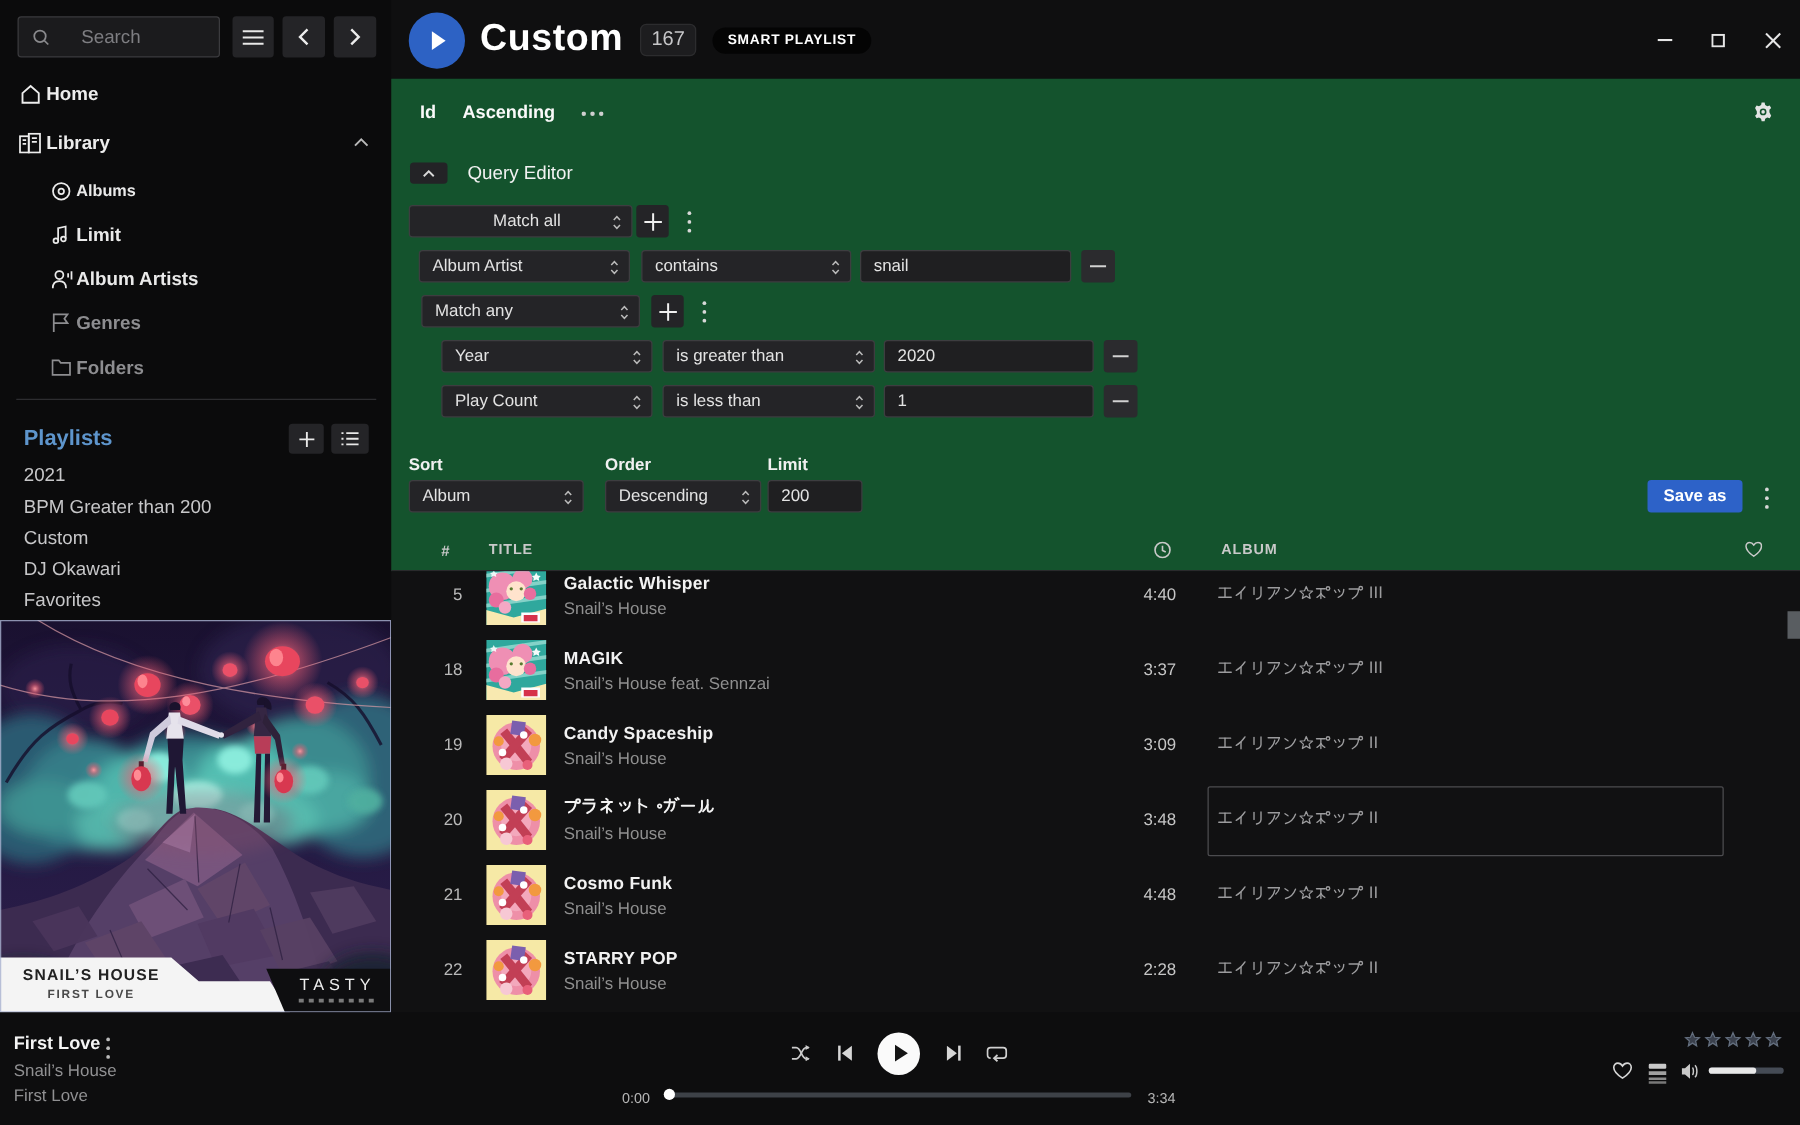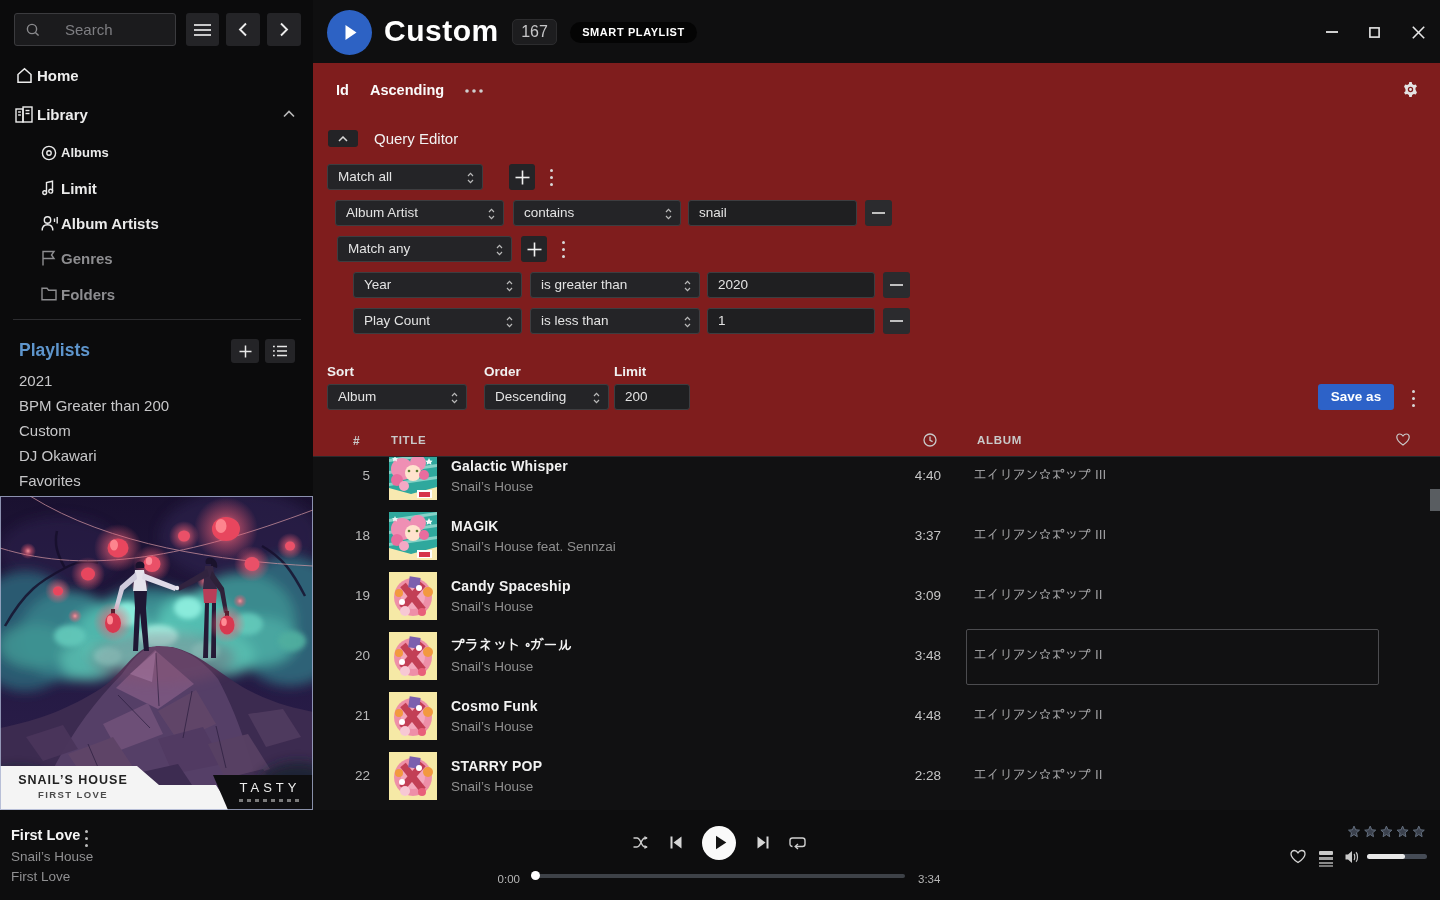--- a/index.html
+++ b/index.html
@@ -3,21 +3,21 @@
 <meta charset="utf-8">
 <style>
   * { margin:0; padding:0; box-sizing:border-box; }
   html,body { width:1440px; height:900px; overflow:hidden; background:#0f0f10; }
   body { font-family:"Liberation Sans", sans-serif; position:relative; }
   .abs { position:absolute; }
   svg { display:block; }
   
   #sidebar { left:0; top:0; width:313px; height:810px; background:#0b0b0c; }
   #titlebar { left:313px; top:0; width:1127px; height:63px; background:#0f0f10; }
-  #panel { left:313px; top:63px; width:1127px; height:394px; background:#7f1d1d; }
+  #panel { left:313px; top:63px; width:1127px; height:394px; background:#14532d; }
   #tracks { left:313px; top:457px; width:1127px; height:353px; background:#111112; overflow:hidden; }
   #playerbar { left:0; top:810px; width:1440px; height:90px; background:#0d0d0e; }
   
   .sel, .inp { position:absolute; height:26px; background:#242427; border:1px solid #3d3d40; border-radius:3px;
         color:#e3e3e3; font-size:13.5px; line-height:24px; padding-left:10px; }
   .sel svg.ud { position:absolute; right:8px; top:7px; }
   .inp { background:#1f1f21; }
   .sqbtn { position:absolute; background:#242427; border-radius:3px; display:flex; align-items:center; justify-content:center; }
   .vdots { position:absolute; width:3px; }
   .vdots i { display:block; width:3px; height:3px; border-radius:50%; background:#d8d8d8; margin-bottom:4px; }
@@ -334,21 +334,21 @@
   <svg class="abs" style="left:1089px;top:18px" width="17" height="17" viewBox="0 0 24 24">
       <path fill="#e4e4e4" d="M12 8.2 A3.8 3.8 0 1 0 12 15.8 A3.8 3.8 0 1 0 12 8.2 M12 10 A2 2 0 1 1 12 14 A2 2 0 1 1 12 10 Z M10.3 1.5 L13.7 1.5 L14.3 4.3 L16.7 5.7 L19.4 4.8 L21.1 7.7 L19.1 9.7 L19.1 12.5 L21.1 16.3 L19.4 19.2 L16.7 18.3 L14.3 19.7 L13.7 22.5 L10.3 22.5 L9.7 19.7 L7.3 18.3 L4.6 19.2 L2.9 16.3 L4.9 14.3 L4.9 11.5 L2.9 7.7 L4.6 4.8 L7.3 5.7 L9.7 4.3 Z" fill-rule="evenodd"></path>
     </svg>
 
   <div class="sqbtn" style="left:15px;top:67px;width:30px;height:17px;background:#232326;">
       <svg width="10" height="6" viewBox="0 0 10 6">
         <path d="M1 5 L5 1 L9 5" fill="none" stroke="#d8d8d8" stroke-width="1.5"></path>
       </svg>
     </div>
   <span class="abs" style="left:61px;top:67px;color:#f2f2f2;font-size:15px;">Query Editor</span>
-  <div class="sel" style="left:14px;top:101px;width:156px;">Match all<svg class="ud" width="7" height="12" viewBox="0 0 7 12">
+  <div class="sel" style="left:14px;top:101px;width:179px;text-align:center;">Match all<svg class="ud" width="7" height="12" viewBox="0 0 7 12">
         <g fill="none" stroke="#b9b9b9" stroke-width="1.2">
           <path d="M1 4 L3.5 1.3 L6 4"></path>
           <path d="M1 8 L3.5 10.7 L6 8"></path>
         </g>
       </svg></div>
   <div class="sqbtn" style="left:196px;top:101px;width:26px;height:26px;">
       <svg width="15" height="15" viewBox="0 0 15 15">
         <g stroke="#f0f0f0" stroke-width="1.6">
           <line x1="7.5" y1="0.5" x2="7.5" y2="14.5"></line>
           <line x1="0.5" y1="7.5" x2="14.5" y2="7.5"></line>

